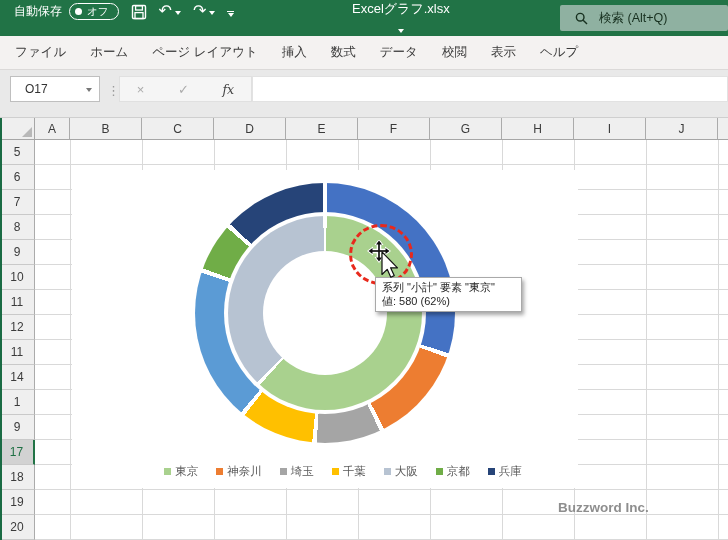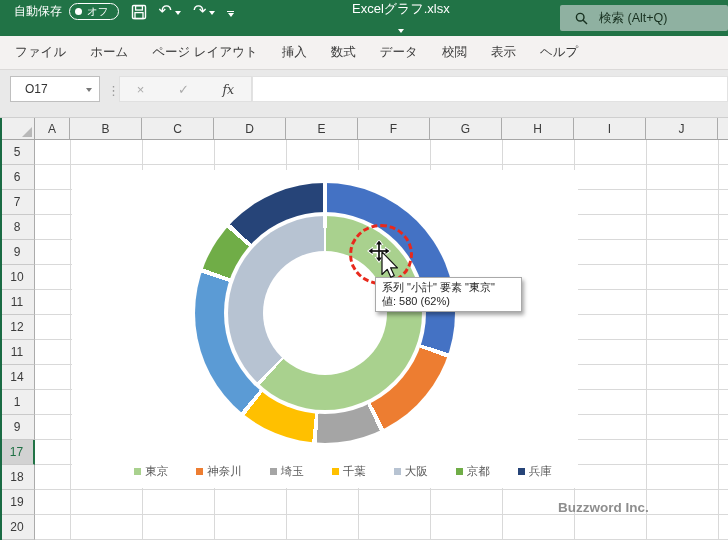--- a/index.html
+++ b/index.html
@@ -59,21 +59,21 @@
     background-position:35px 0,0 24px;}
   .green-edge{position:absolute;left:0;top:0;width:2px;height:422px;background:#1A6B44;z-index:9;}
   
   .chart{position:absolute;left:72px;top:52px;width:506px;height:318px;background:#fff;}
   .donut{position:absolute;left:123px;top:13px;width:260px;height:260px;}
   .ring{position:absolute;border-radius:50%;}
   .ring-outer{inset:0;}
   .ring-outer-hole{position:absolute;inset:29px;border-radius:50%;background:#fff;}
   .ring-inner{inset:33px;}
   .ring-inner-hole{position:absolute;inset:68px;border-radius:50%;background:#fff;}
-  .legend{position:absolute;left:0;top:294px;width:506px;display:flex;justify-content:center;gap:28px;transform:translateX(18px);}
+  .legend{position:absolute;left:0;top:294px;width:506px;display:flex;justify-content:center;gap:18px;transform:translateX(18px);}
   .litem{display:flex;align-items:center;gap:4px;font-size:11.5px;color:#595959;white-space:nowrap;}
   .lmark{width:7px;height:7px;flex:none;}
   
   .watermark{position:absolute;left:558px;top:382px;width:154px;text-align:left;font-size:13.5px;font-weight:bold;color:#8E8E8E;}
   .redcircle{position:absolute;left:349px;top:106px;width:64px;height:61px;border:3px dashed #E8291C;border-radius:50%;
              box-sizing:border-box;z-index:5;}
   .tooltip{position:absolute;left:375px;top:159px;min-width:147px;box-sizing:border-box;background:#fff;border:1px solid #A9A9A9;
            box-shadow:2px 3px 4px rgba(0,0,0,.35);padding:2px 6px 3px;font-size:11px;line-height:14px;color:#262626;
            white-space:nowrap;z-index:6;}
   .cursor{position:absolute;left:366px;top:122px;z-index:7;}

